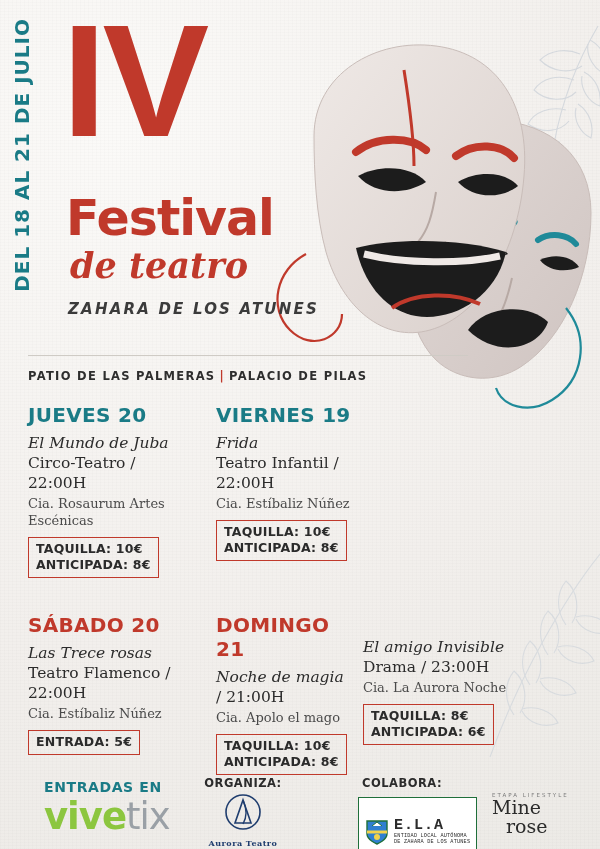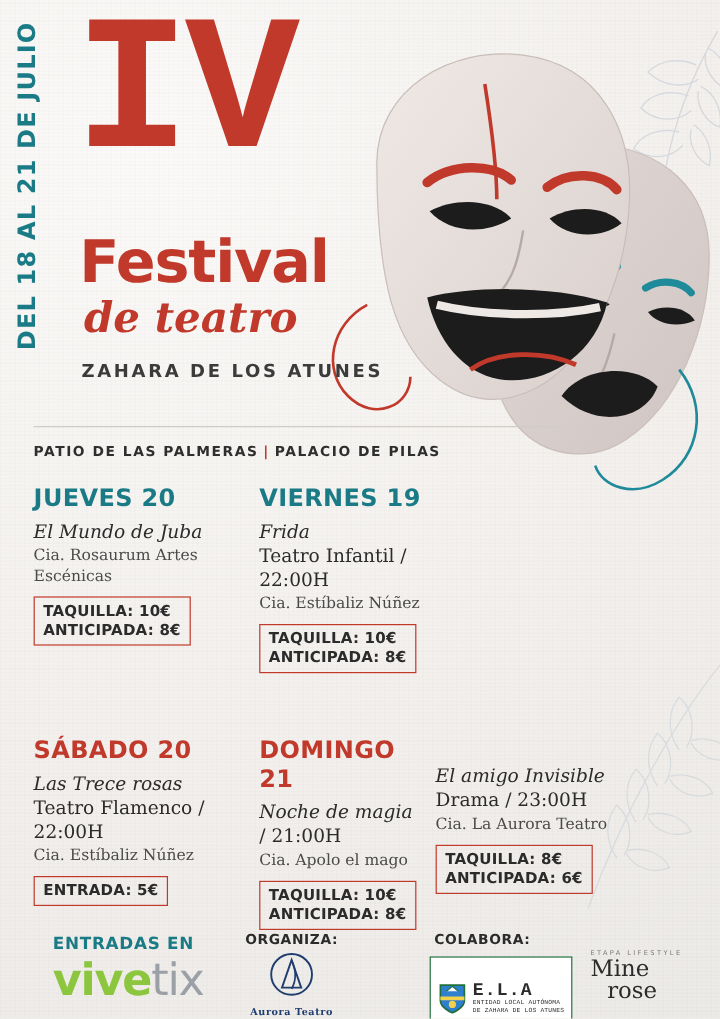--- a/index.html
+++ b/index.html
@@ -40,40 +40,40 @@
     font-weight:bold;
     font-size:20px;
     letter-spacing:1px;
     color:#1a7b86;
     white-space:nowrap;
   }
 
   
   .iv{
     position:absolute;left:62px;top:6px;z-index:6;
-    font-family:Liberation Mono, monospace;
+    font-family:Liberation Sans, sans-serif;
     font-weight:bold;
     font-size:160px;
     line-height:150px;
     color:#c0392b;
     letter-spacing:-4px;
   }
   .festival{
     position:absolute;left:66px;top:190px;z-index:6;
     font-weight:bold;font-size:49px;color:#c0392b;letter-spacing:-1px;
   }
   .deteatro{
     position:absolute;left:70px;top:245px;z-index:6;
     font-family:"DejaVu Serif", serif;
     font-style:italic;font-weight:bold;
     font-size:35px;color:#c0392b;
   }
   .zahara{
     position:absolute;left:68px;top:300px;z-index:6;
-    font-weight:bold;font-size:15px;letter-spacing:2.2px;color:#3b3b3b;
+    font-weight:bold;font-size:15px;letter-spacing:2.2px;color:#3b3b3b;font-style:italic;
   }
 
   
   .masks{position:absolute;top:8px;right:-6px;z-index:4;}
 
   
   .venues{
     position:absolute;left:28px;top:369px;z-index:6;
     font-weight:bold;font-size:11.5px;letter-spacing:1.3px;color:#2e2e2e;
   }
@@ -232,20 +232,21 @@
   <div class="zahara">ZAHARA DE LOS ATUNES</div>
 
   <div class="rule"></div>
   <div class="venues">
     <span>PATIO DE LAS PALMERAS</span><span class="sep">|</span><span>PALACIO DE PILAS</span>
   </div>
 
   <div class="col" style="left:28px;top:403px;width:170px;">
     <div class="daytitle">JUEVES 20</div>
     <div class="play">El Mundo de Juba</div>
+    <div class="genre">Circo-Teatro / 22:00H</div>
     <div class="company">Cia. Rosaurum Artes Escénicas</div>
     <div class="pricebox">
       <div>TAQUILLA: 10€</div>
       <div>ANTICIPADA: 8€</div>
     </div>
   </div>
 
   <div class="col" style="left:216px;top:403px;width:160px;">
     <div class="daytitle">VIERNES 19</div>
     <div class="play">Frida</div>
@@ -274,21 +275,21 @@
     <div class="company">Cia. Apolo el mago</div>
     <div class="pricebox">
       <div>TAQUILLA: 10€</div>
       <div>ANTICIPADA: 8€</div>
     </div>
   </div>
 
   <div class="col" style="left:363px;top:637px;width:150px;">
     <div class="play">El amigo Invisible</div>
     <div class="genre">Drama / 23:00H</div>
-    <div class="company">Cia. La Aurora Teatro</div>
+    <div class="company">Cia. La Aurora Noche</div>
     <div class="pricebox">
       <div>TAQUILLA: 8€</div>
       <div>ANTICIPADA: 6€</div>
     </div>
   </div>
 
   <div class="entradas-en">ENTRADAS EN</div>
   <div class="vivetix">
     <span class="v1">vive</span><span class="v2">tix</span>
   </div>

